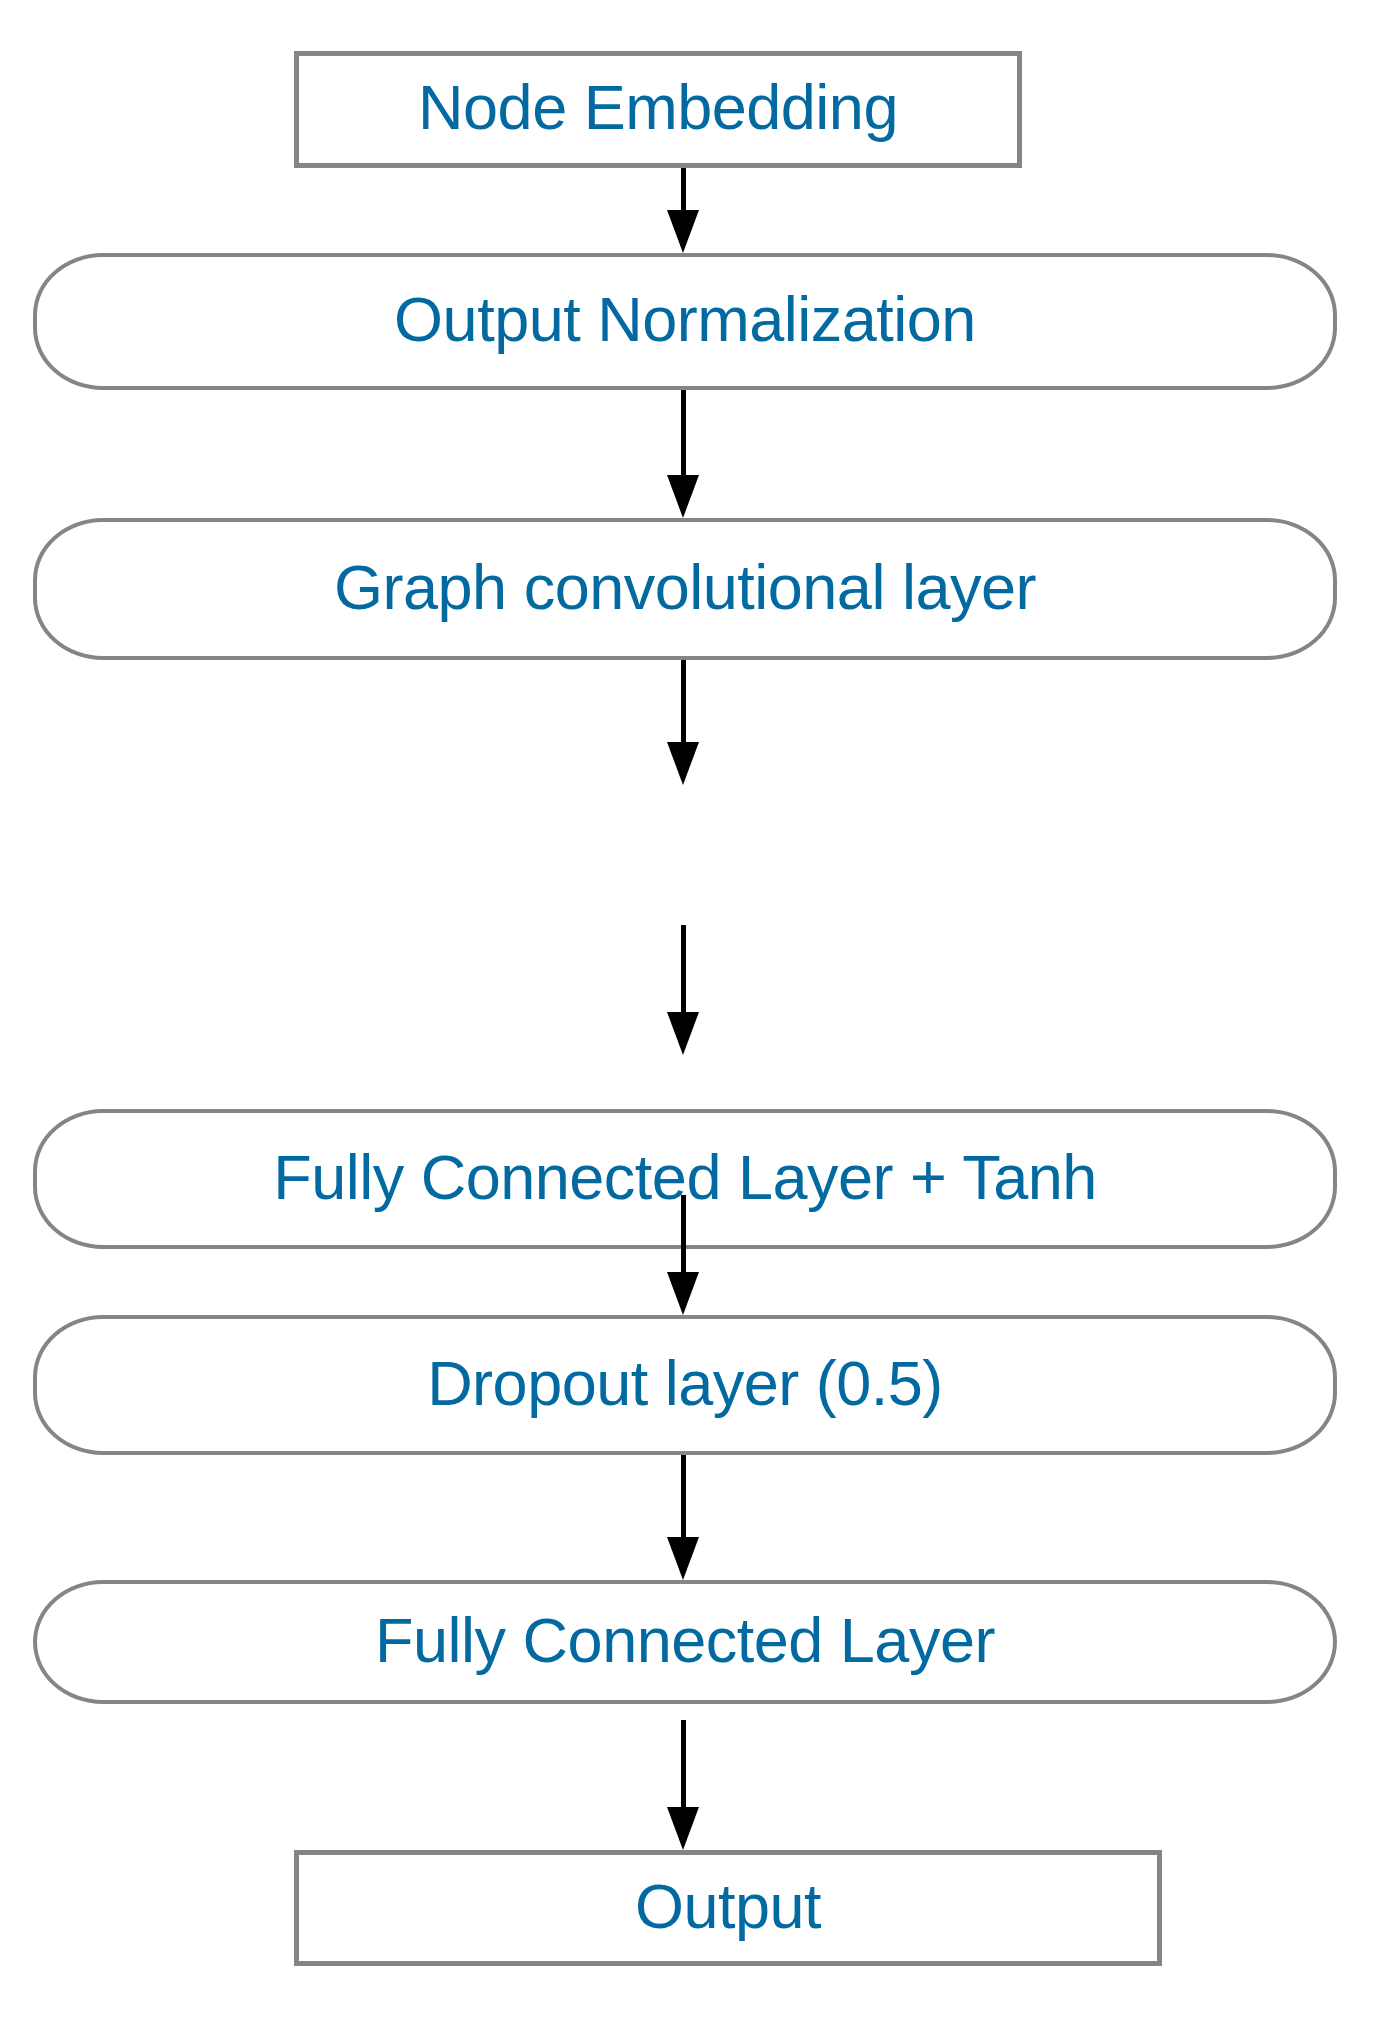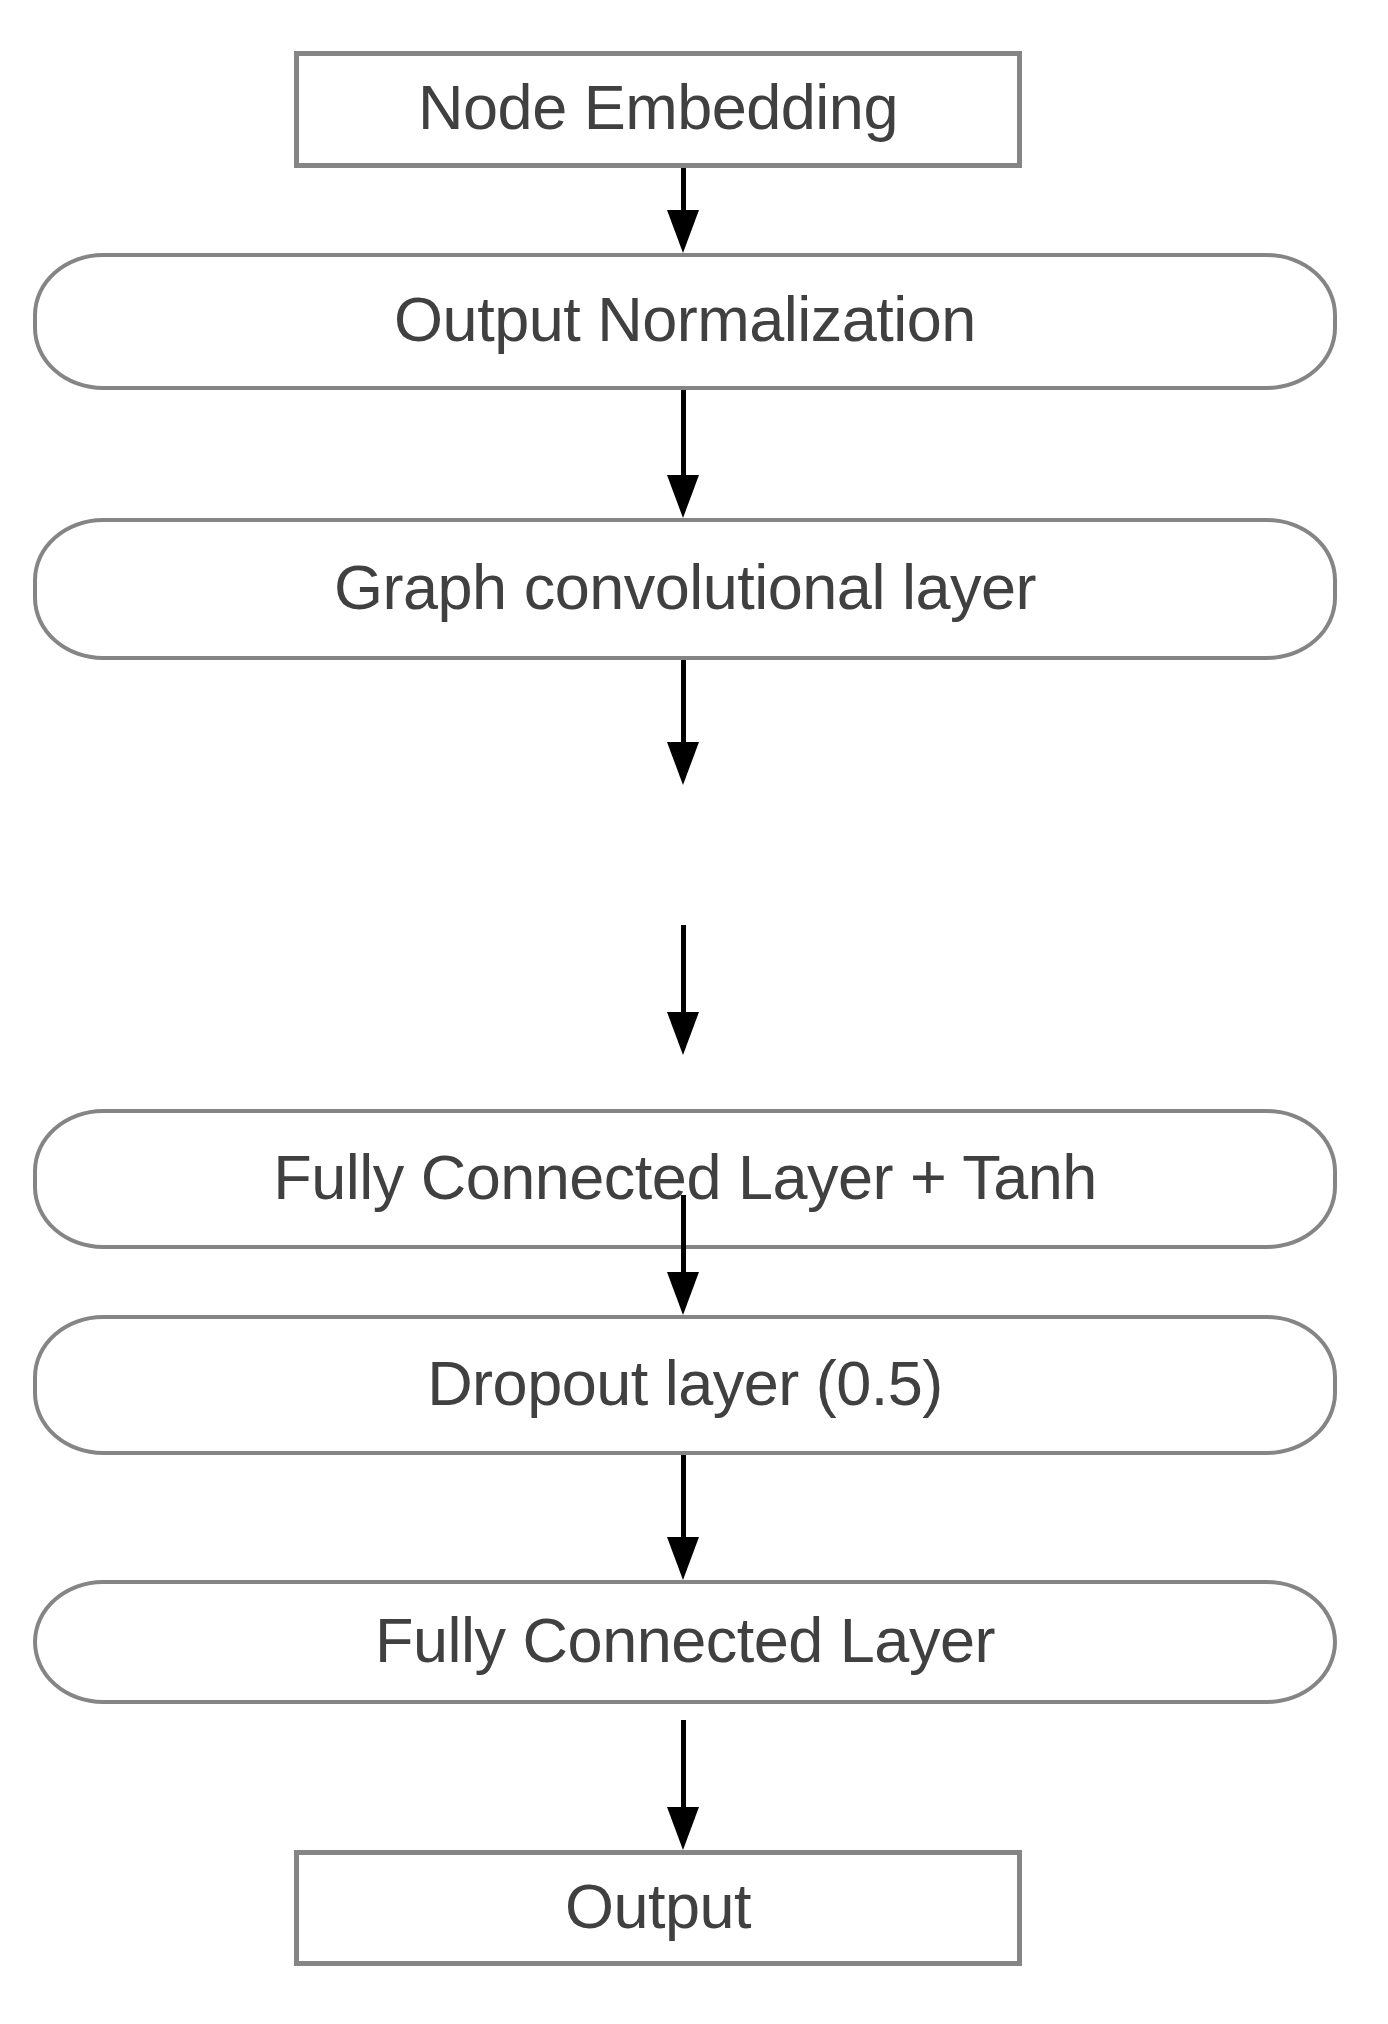--- a/index.html
+++ b/index.html
@@ -23,21 +23,21 @@
 
   
   .node {
     position: absolute;
     box-sizing: border-box;
     background: #ffffff;
     display: flex;
     align-items: center;
     justify-content: center;
     text-align: center;
-    color: #404040;
+    color: #0369a1;
     font-size: 63px;
     line-height: 1.05;
     letter-spacing: -0.5px;
     white-space: nowrap;
   }
 
   .node.rect {
     border: 5px solid #858585;
     border-radius: 0;
   }
@@ -133,17 +133,17 @@
 
   <div class="node rounded" style="left:33px; top:1580px; width:1304px; height:124px;">
     <span class="node-label">Fully Connected Layer</span>
   </div>
 
   <div class="arrow" style="top:1720px; height:130px;">
     <div class="stem" style="height:92px;"></div>
     <div class="head" style="top:87px;"></div>
   </div>
 
-  <div class="node rect" style="left:294px; top:1850px; width:728px; height:116px;">
+  <div class="node rect" style="left:294px; top:1850px; width:868px; height:116px;">
     <span class="node-label">Output</span>
   </div>
 
 </div>
 
 </body></html>

